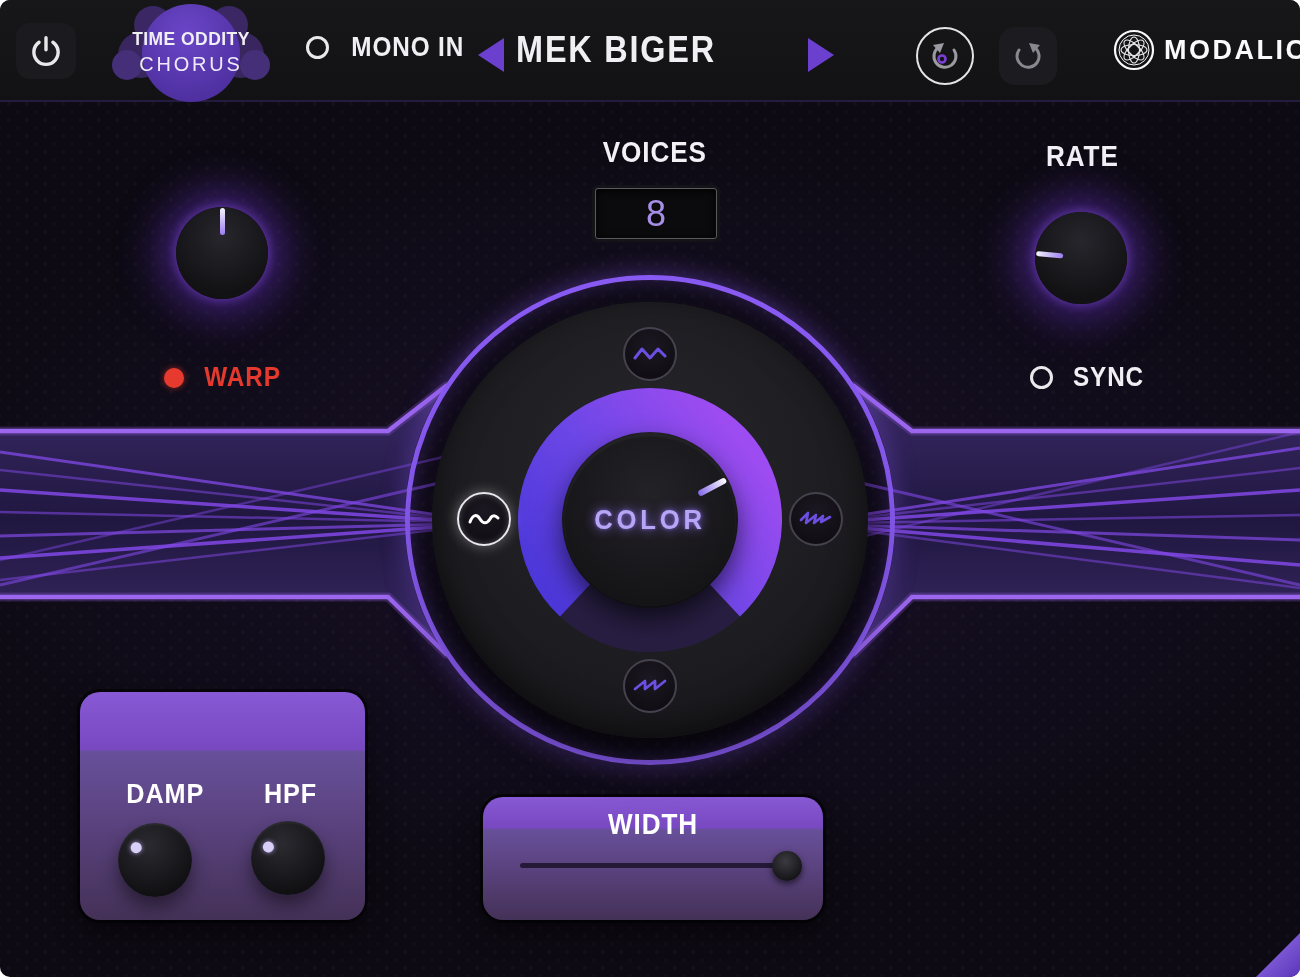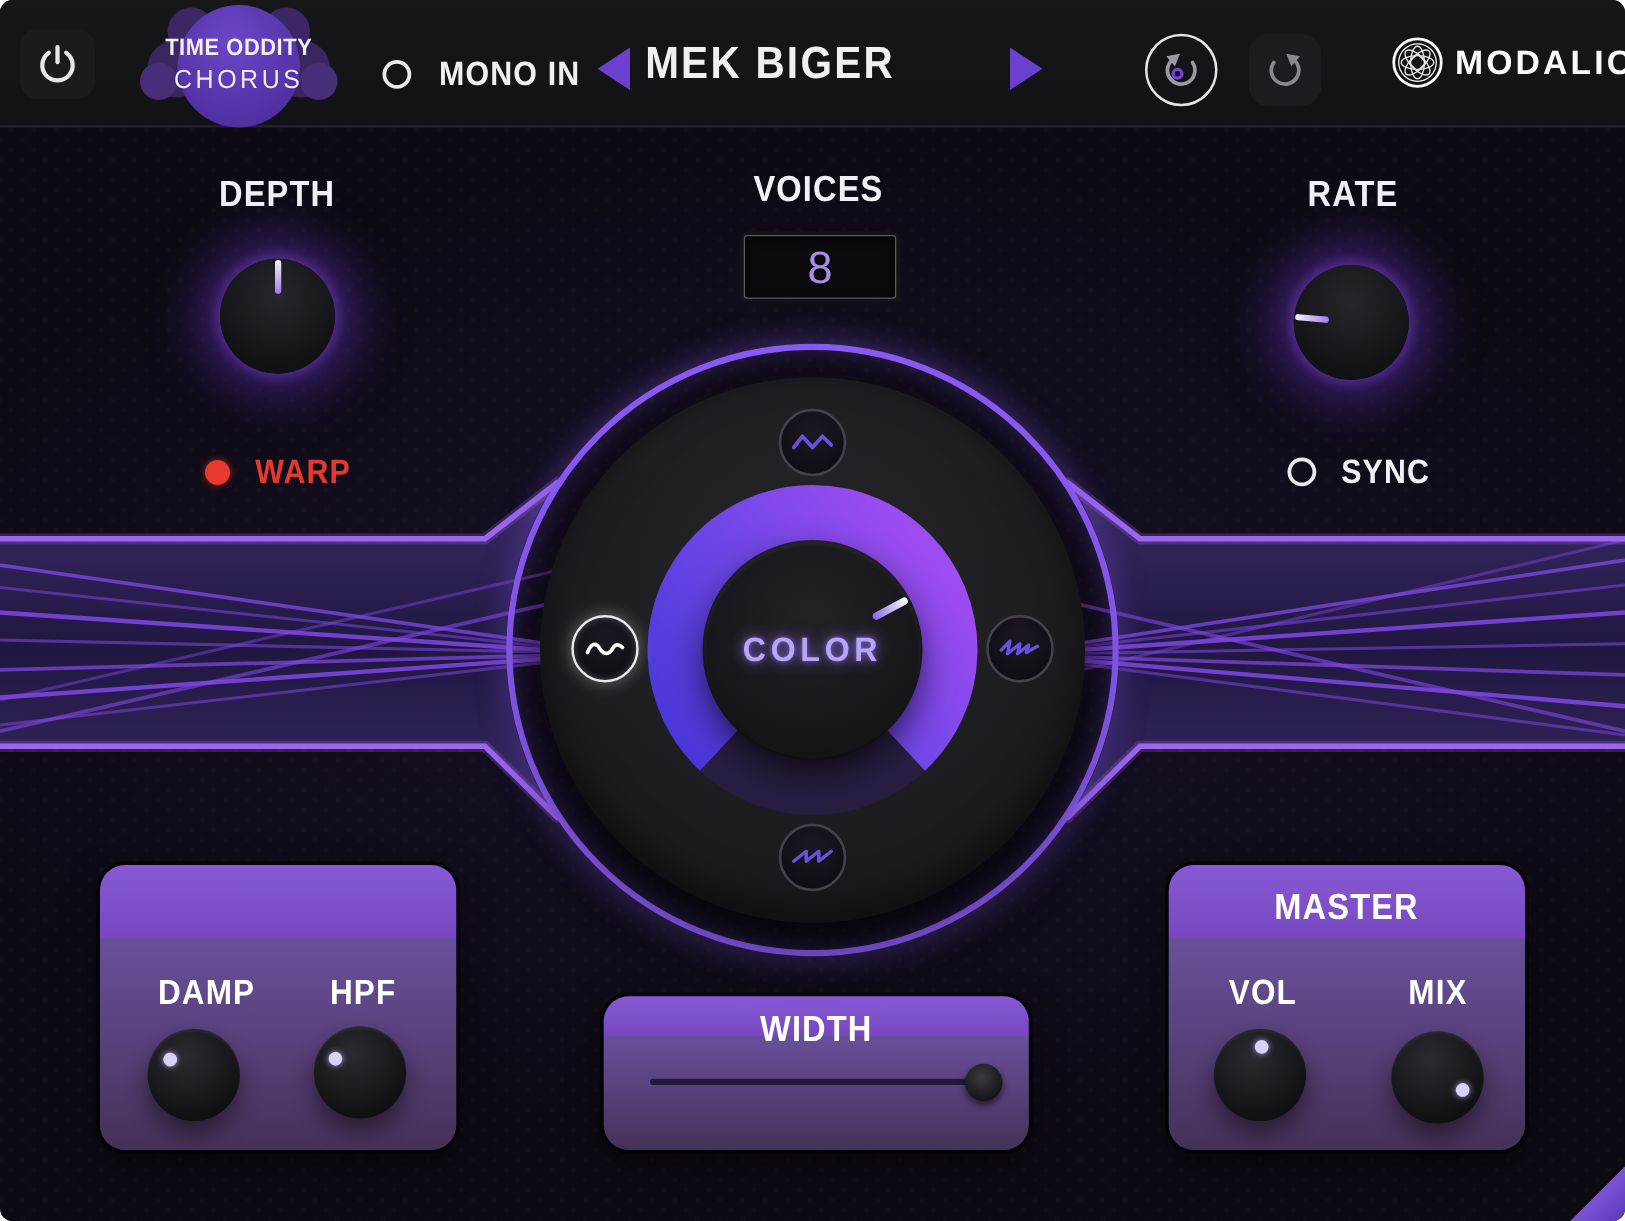--- a/index.html
+++ b/index.html
@@ -134,21 +134,21 @@
       <div class="bump" style="left:122px;top:44px;width:30px;height:30px;background:#452f78;"></div>
       <div class="bump" style="left:16px;top:0;width:38px;height:38px;background:#3a2763;"></div>
       <div class="bump" style="left:92px;top:0;width:38px;height:38px;background:#3a2763;"></div>
       <div class="bump" style="left:24px;top:-2px;width:98px;height:98px;background:radial-gradient(circle at 45% 30%,#6b46c8,#4d2f9e 80%);"></div>
       <div class="logo-text">
         <span class="logo-line1">TIME ODDITY</span>
         <span class="logo-line2">CHORUS</span>
       </div>
     </div>
 
-    <div class="toggle-row" style="left:306px;top:44px;">
+    <div class="toggle-row" style="left:306px;top:32px;">
       <div class="ring"></div>
       <span class="bar-label cond">MONO IN</span>
     </div>
 
     <div class="arrow arrow-left abs" style="left:478px;top:38px;"></div>
     <div class="preset-name">
       <span class="cond" style="letter-spacing:2px;">MEK BIGER</span>
     </div>
     <div class="arrow arrow-right abs" style="left:808px;top:38px;"></div>
 
@@ -175,21 +175,20 @@
           <ellipse cx="22" cy="22" rx="13" ry="5.5" transform="rotate(45 22 22)"></ellipse>
           <ellipse cx="22" cy="22" rx="13" ry="5.5" transform="rotate(90 22 22)"></ellipse>
           <ellipse cx="22" cy="22" rx="13" ry="5.5" transform="rotate(135 22 22)"></ellipse>
           <rect x="17" y="17" width="10" height="10" transform="rotate(45 22 22)"></rect>
         </g>
       </svg>
       <span class="brand-text">MODALICS</span>
     </div>
   </div>
 
-  <div class="sec-label" style="left:122px;top:140px;width:200px;"><span class="cond">DEPTH</span></div>
   <div class="knob" style="left:176px;top:207px;width:92px;height:92px;">
     <div class="rot" style="transform:rotate(0deg);">
         <div class="pointer-line"></div>
       </div>
   </div>
   <div class="toggle-row" style="left:164px;top:362px;">
     <div class="led"></div>
     <span class="bar-label cond" style="color:#e6392d;">WARP</span>
   </div>
 
@@ -264,30 +263,15 @@
         </div>
     </div>
   </div>
 
   <div class="panel" style="left:483px;top:797px;width:340px;height:123px;">
     <div class="panel-title" style="top:11px;"><span class="cond">WIDTH</span></div>
     <div class="slider-track" style="left:37px;top:66px;width:270px;"></div>
     <div class="slider-thumb" style="left:289px;top:54px;"></div>
   </div>
 
-  <div class="panel" style="left:935px;top:692px;width:285px;height:228px;">
-    <div class="panel-title"><span class="cond">MASTER</span></div>
-    <div class="knob-label abs" style="left:5px;top:86px;width:140px;"><span class="cond">VOL</span></div>
-    <div class="knob-label abs" style="left:145px;top:86px;width:140px;"><span class="cond">MIX</span></div>
-    <div class="knob small abs" style="left:36px;top:131px;width:74px;height:74px;">
-      <div class="rot" style="transform:rotate(2deg);">
-          <div class="dot-ind"></div>
-        </div>
-    </div>
-    <div class="knob small abs" style="left:178px;top:133px;width:74px;height:74px;">
-      <div class="rot" style="transform:rotate(115deg);">
-          <div class="dot-ind"></div>
-        </div>
-    </div>
-  </div>
 
   <div class="resize-grip"></div>
 </div>
 
 </body></html>

